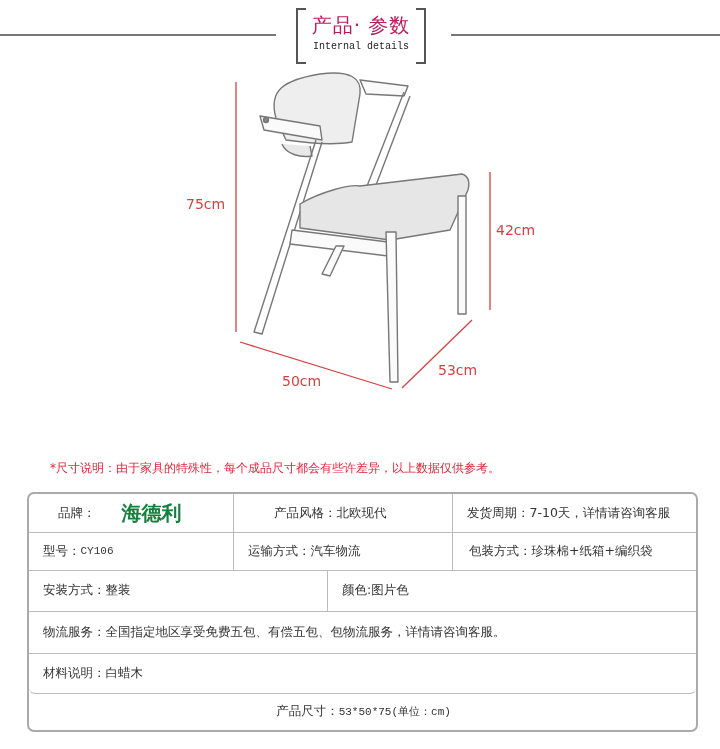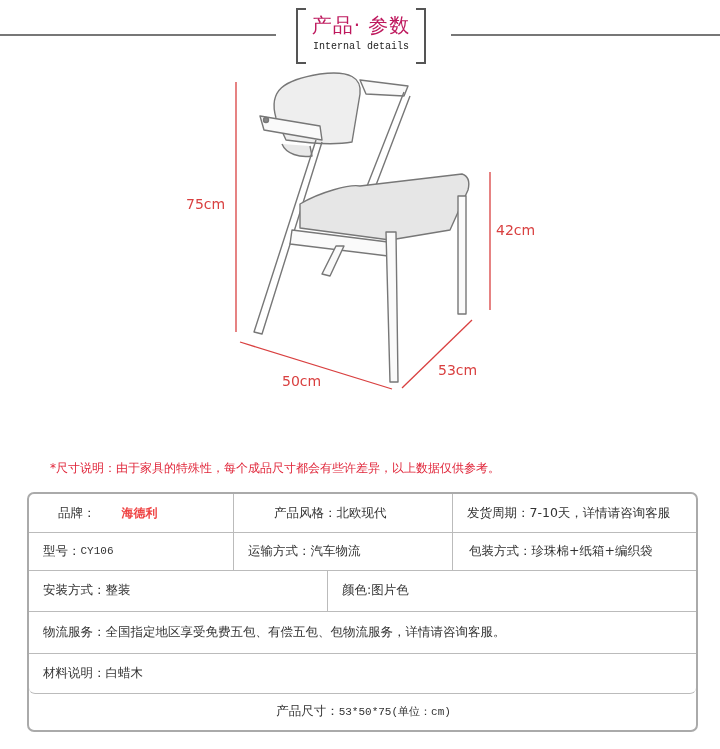--- a/index.html
+++ b/index.html
@@ -25,21 +25,21 @@
 
   .note { position:absolute; left:50px; top:460px; font-size:12px; color:#e0263a; }
 
   .spec-table { position:absolute; left:27px; top:492px; width:671px; height:240px;
                 border:2px solid #aaa; border-radius:7px; box-sizing:border-box; }
   .row { position:absolute; left:0; right:0; border-bottom:1px solid #bbb; }
   .row:last-child { border-bottom:none; }
   .cell { position:absolute; top:0; bottom:0; box-sizing:border-box;
           font-size:12.5px; color:#333; display:flex; align-items:center; padding-left:14px; white-space:nowrap; }
   .cell.sep { border-left:1px solid #bbb; }
-  .brand-val { font-weight:bold; font-size:12px; color:#ef4444; margin-left:26px; }
+  .brand-val { font-weight:bold; font-size:20px; color:#15803d; margin-left:26px; }
   .mono { font-family:"Liberation Mono", "DejaVu Sans Mono", monospace; font-size:11px; }
 </style>
 </head>
 <body>
 
 <div class="hdr-line left"></div>
 <div class="hdr-line right"></div>
 <div class="hdr-box">
   <div class="br l"></div>
   <div class="br r"></div>

